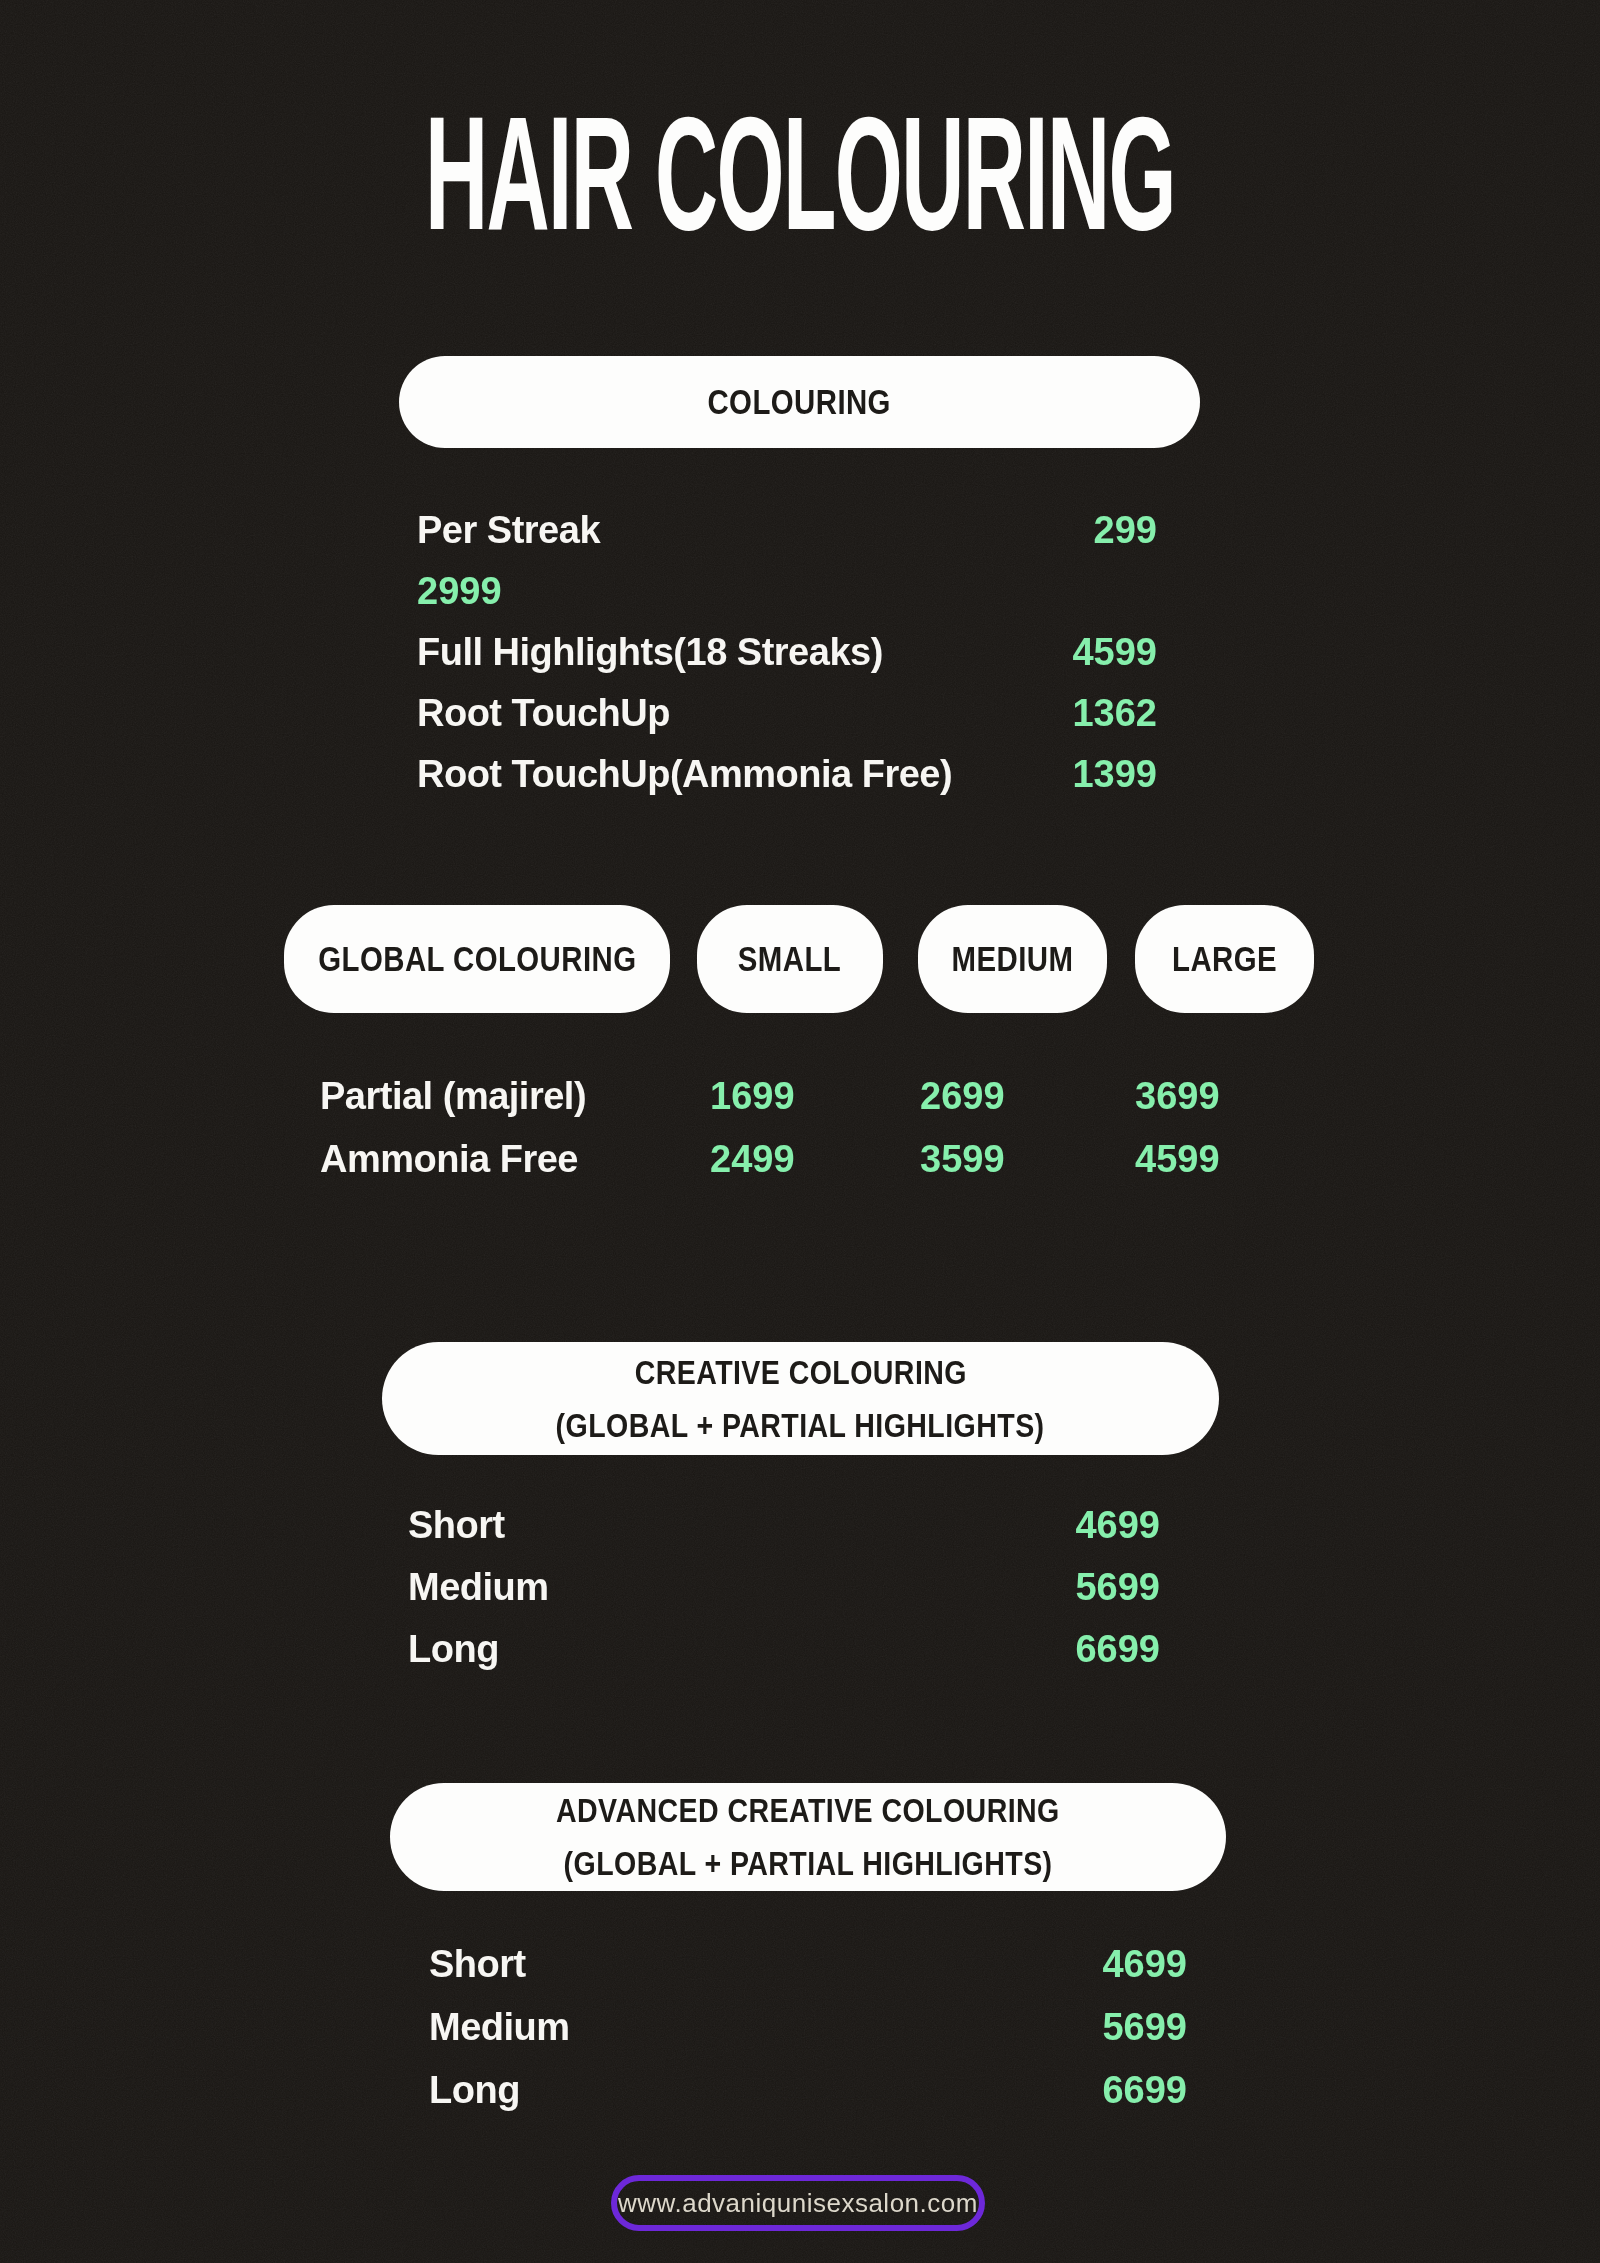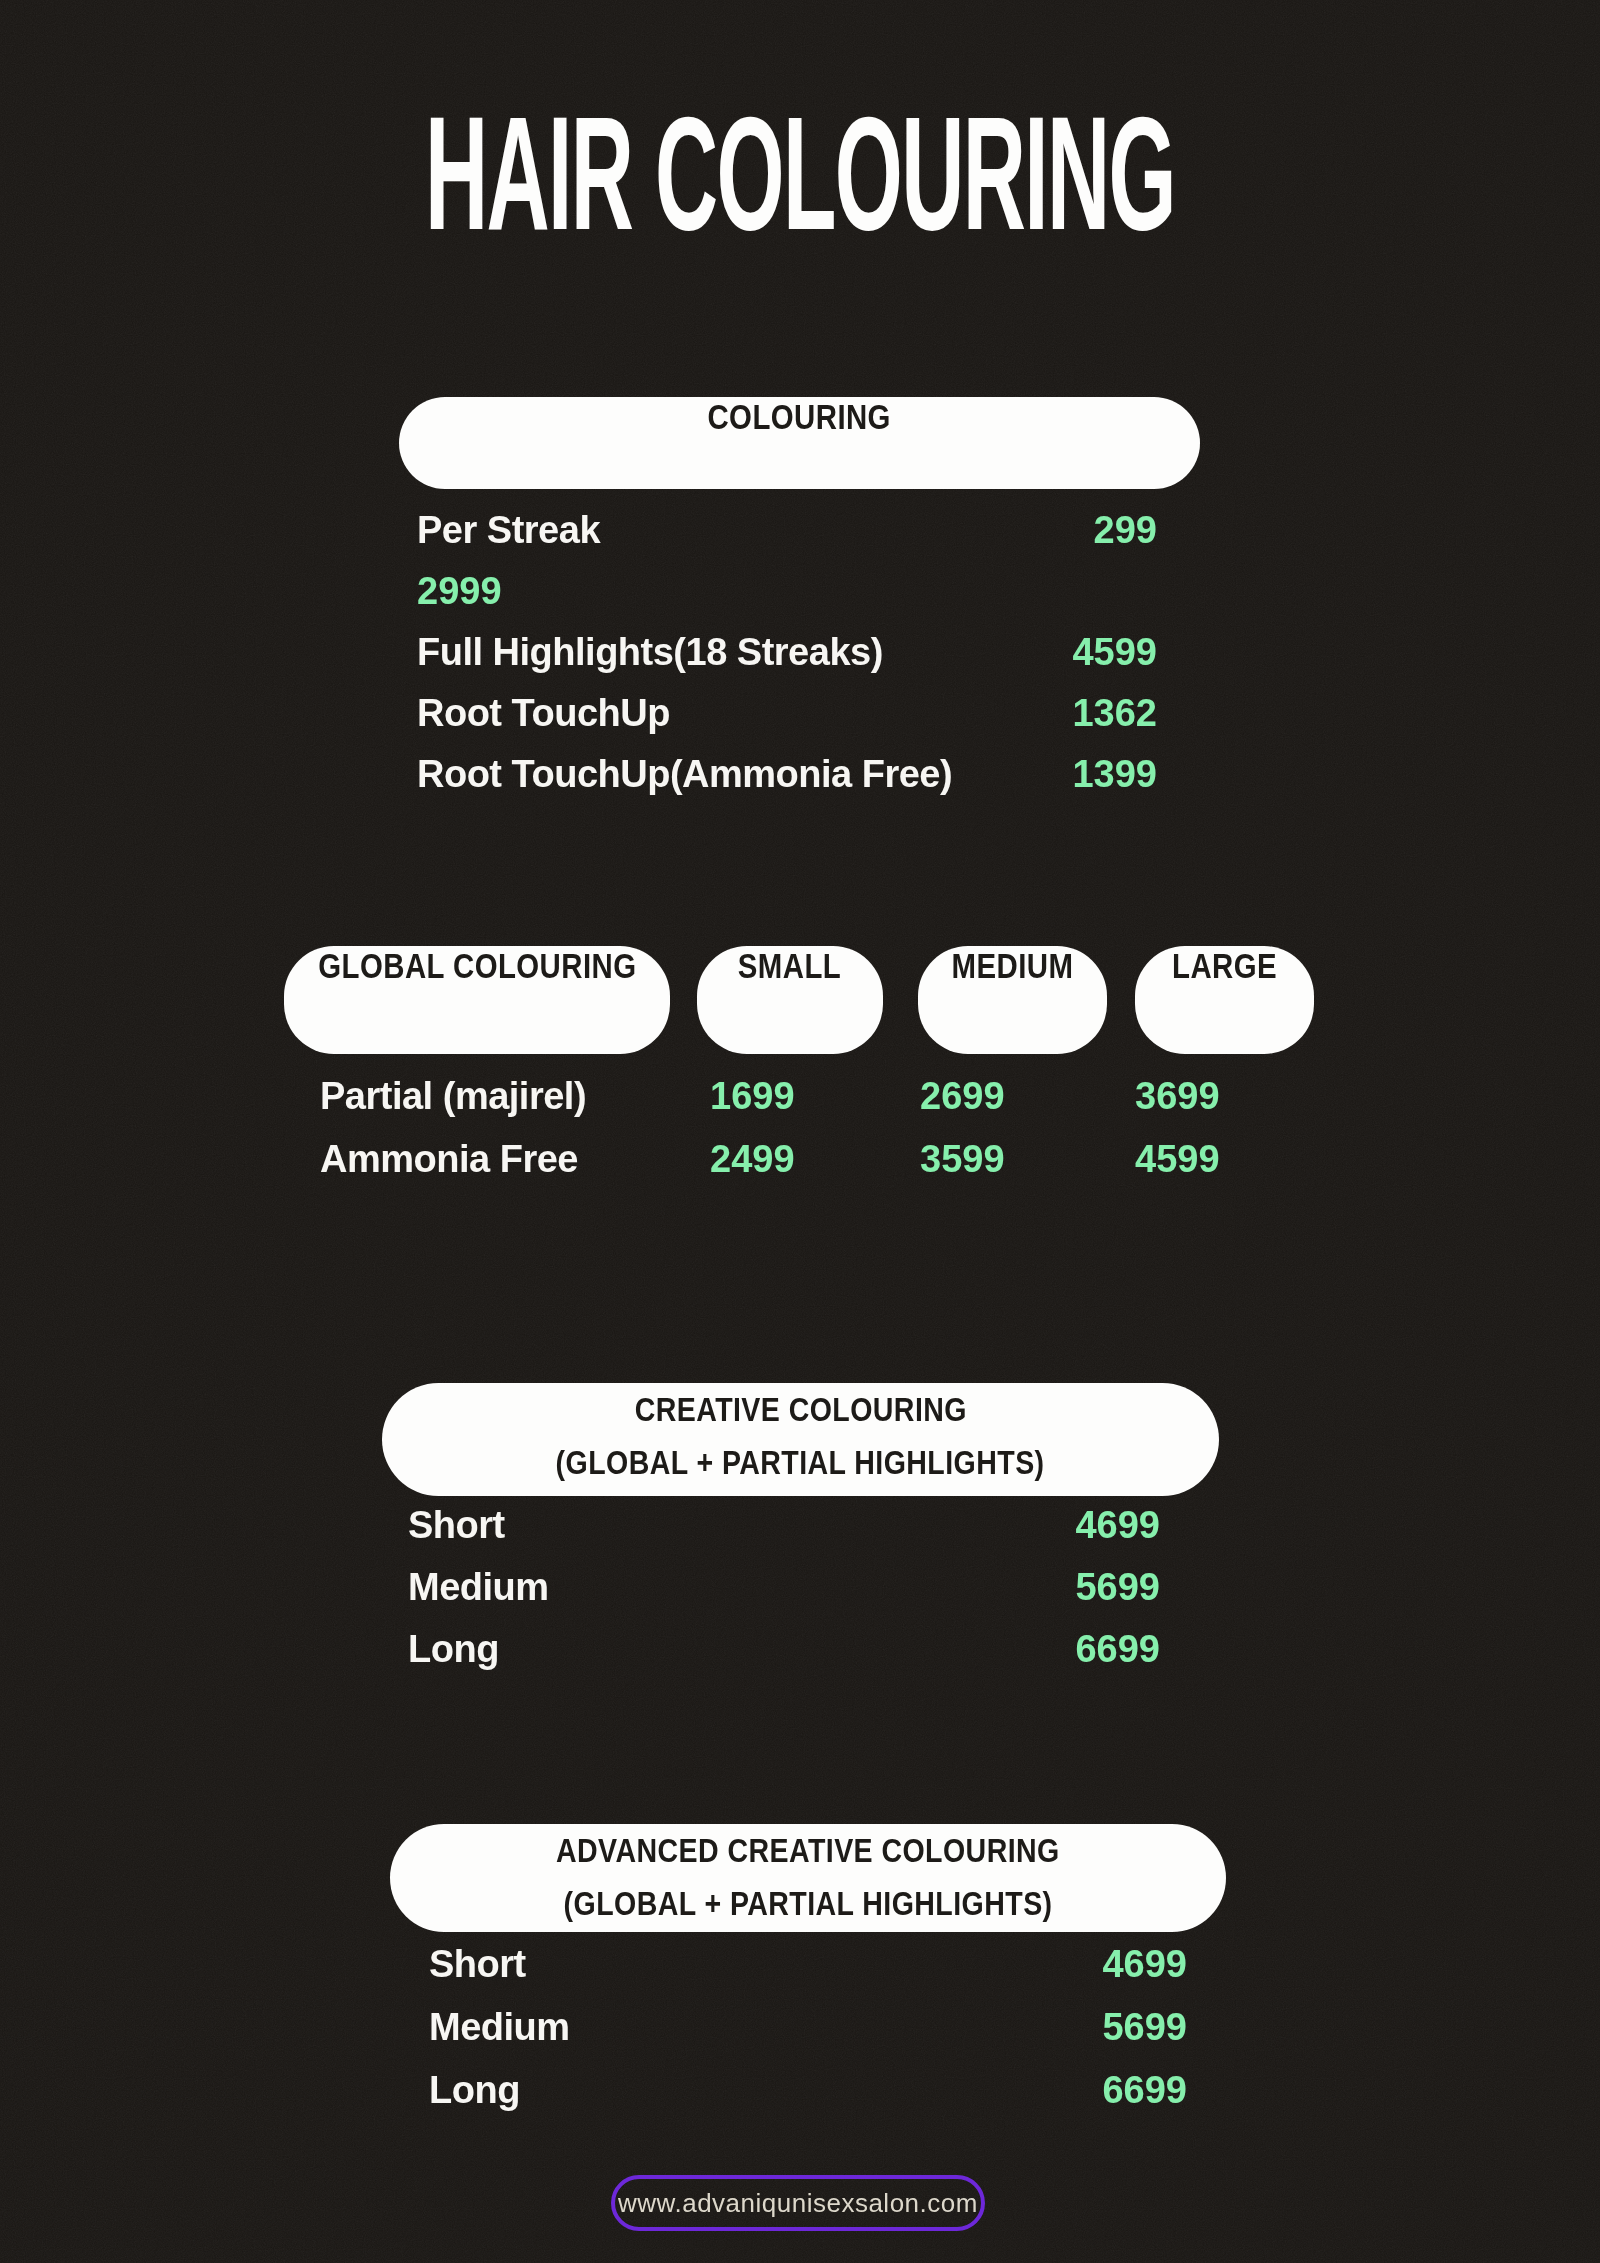--- a/index.html
+++ b/index.html
@@ -16,23 +16,22 @@
   .title{
     left:0;right:0;top:88px;margin:0;text-align:center;
     font-size:162px;line-height:1.05;font-weight:bold;color:#fdfdfc;
     transform:scaleX(0.54);transform-origin:50% 50%;
     letter-spacing:-3px;white-space:nowrap;
   }
 
   
   .pill{
     background:#fdfdfc;color:#1d1b18;
-    display:flex;flex-direction:column;align-items:center;justify-content:flex-start;
+    display:flex;flex-direction:column;align-items:center;justify-content:center;
     text-align:center;
-    margin-top:41px;
   }
   .pill-text{
     display:inline-block;transform:scaleX(0.84);transform-origin:50% 50%;
     font-weight:bold;letter-spacing:.5px;white-space:nowrap;
   }
   .pill-colouring{left:399px;top:356px;width:801px;height:92px;border-radius:46px;font-size:35px;}
   .pill-global  {left:284px;top:905px;width:386px;height:108px;border-radius:50px;font-size:35px;}
   .pill-small   {left:697px;top:905px;width:186px;height:108px;border-radius:50px;font-size:35px;}
   .pill-medium  {left:918px;top:905px;width:189px;height:108px;border-radius:50px;font-size:35px;}
   .pill-large   {left:1135px;top:905px;width:179px;height:108px;border-radius:50px;font-size:35px;}
@@ -58,21 +57,21 @@
   .gtable{left:320px;top:1065px;width:1040px;}
   .gtable .grow{
     display:grid;grid-template-columns:390px 210px 215px 225px;
     align-items:center;height:63px;
   }
   .gtable .cell-num{text-align:left;}
 
   
   .footer-pill{
     left:611px;top:2175px;width:374px;height:56px;box-sizing:border-box;
-    border:4px solid #6d28d9;border-radius:28px;
+    border:6px solid #6d28d9;border-radius:28px;
     display:flex;align-items:center;justify-content:center;
   }
   .footer-url{font-size:26px;font-weight:400;letter-spacing:.5px;color:#ddd8cb;}
 </style>
 </head>
 <body>
 
 <div class="page">
 
   <svg class="noise" width="1600" height="2263" xmlns="http://www.w3.org/2000/svg">

